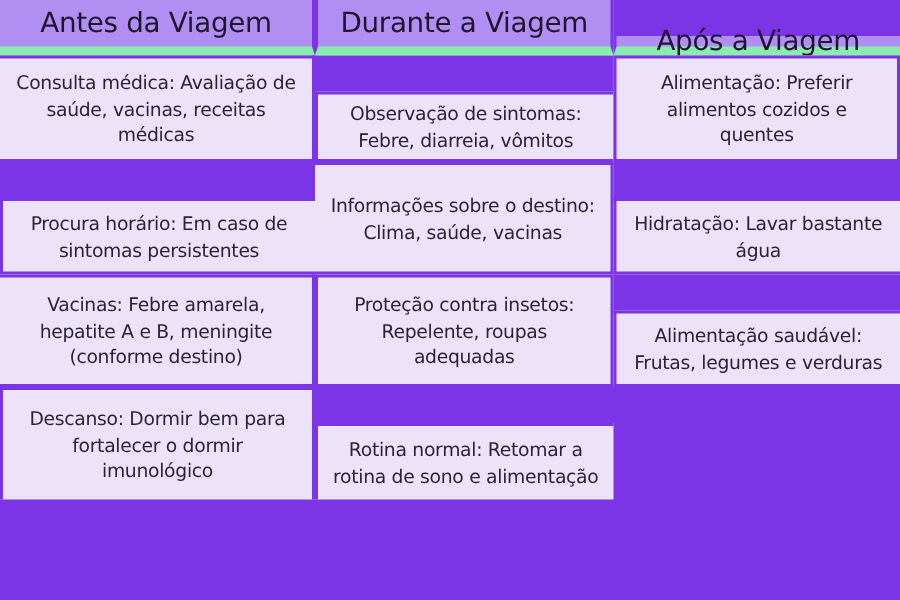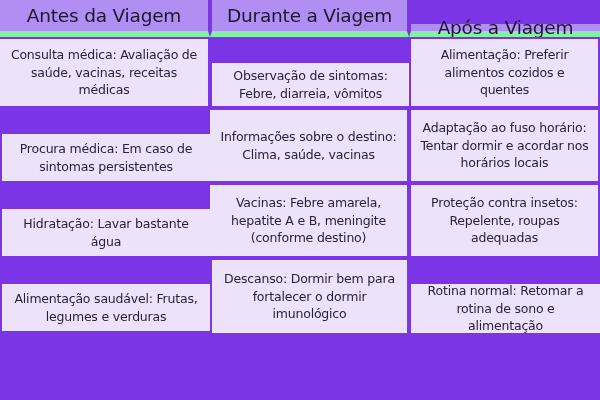--- a/index.html
+++ b/index.html
@@ -56,24 +56,23 @@
 <div class="table">
 
   <div class="cell hdr c0 r0">Antes da Viagem</div>
   <div class="cell hdr c1 r0">Durante a Viagem</div>
   <div class="cell hdr c2 r0">Após a Viagem</div>
 
   <div class="cell c0 rm">Consulta médica: Avaliação de saúde, vacinas, receitas médicas</div>
   <div class="cell c2 rm">Observação de sintomas: Febre, diarreia, vômitos</div>
 
   <div class="cell c1 rm">Alimentação: Preferir alimentos cozidos e quentes</div>
-  <div class="cell c2 rm">Procura médica: Em caso de sintomas persistentes</div>
+  <div class="cell c2 rm">Procura horário: Em caso de sintomas persistentes</div>
 
   <div class="cell c0 rm">Informações sobre o destino: Clima, saúde, vacinas</div>
-  <div class="cell c1 rm">Adaptação ao fuso horário: Tentar dormir e acordar nos horários locais</div>
   <div class="cell c2 rm">Hidratação: Lavar bastante água</div>
 
   <div class="cell c0 rm">Vacinas: Febre amarela, hepatite A e B, meningite (conforme destino)</div>
   <div class="cell c1 rm">Proteção contra insetos: Repelente, roupas adequadas</div>
   <div class="cell c2 rm">Alimentação saudável: Frutas, legumes e verduras</div>
 
   <div class="cell c1 rl">Descanso: Dormir bem para fortalecer o dormir imunológico</div>
   <div class="cell c2 rl">Rotina normal: Retomar a rotina de sono e alimentação</div>
 </div>
 

